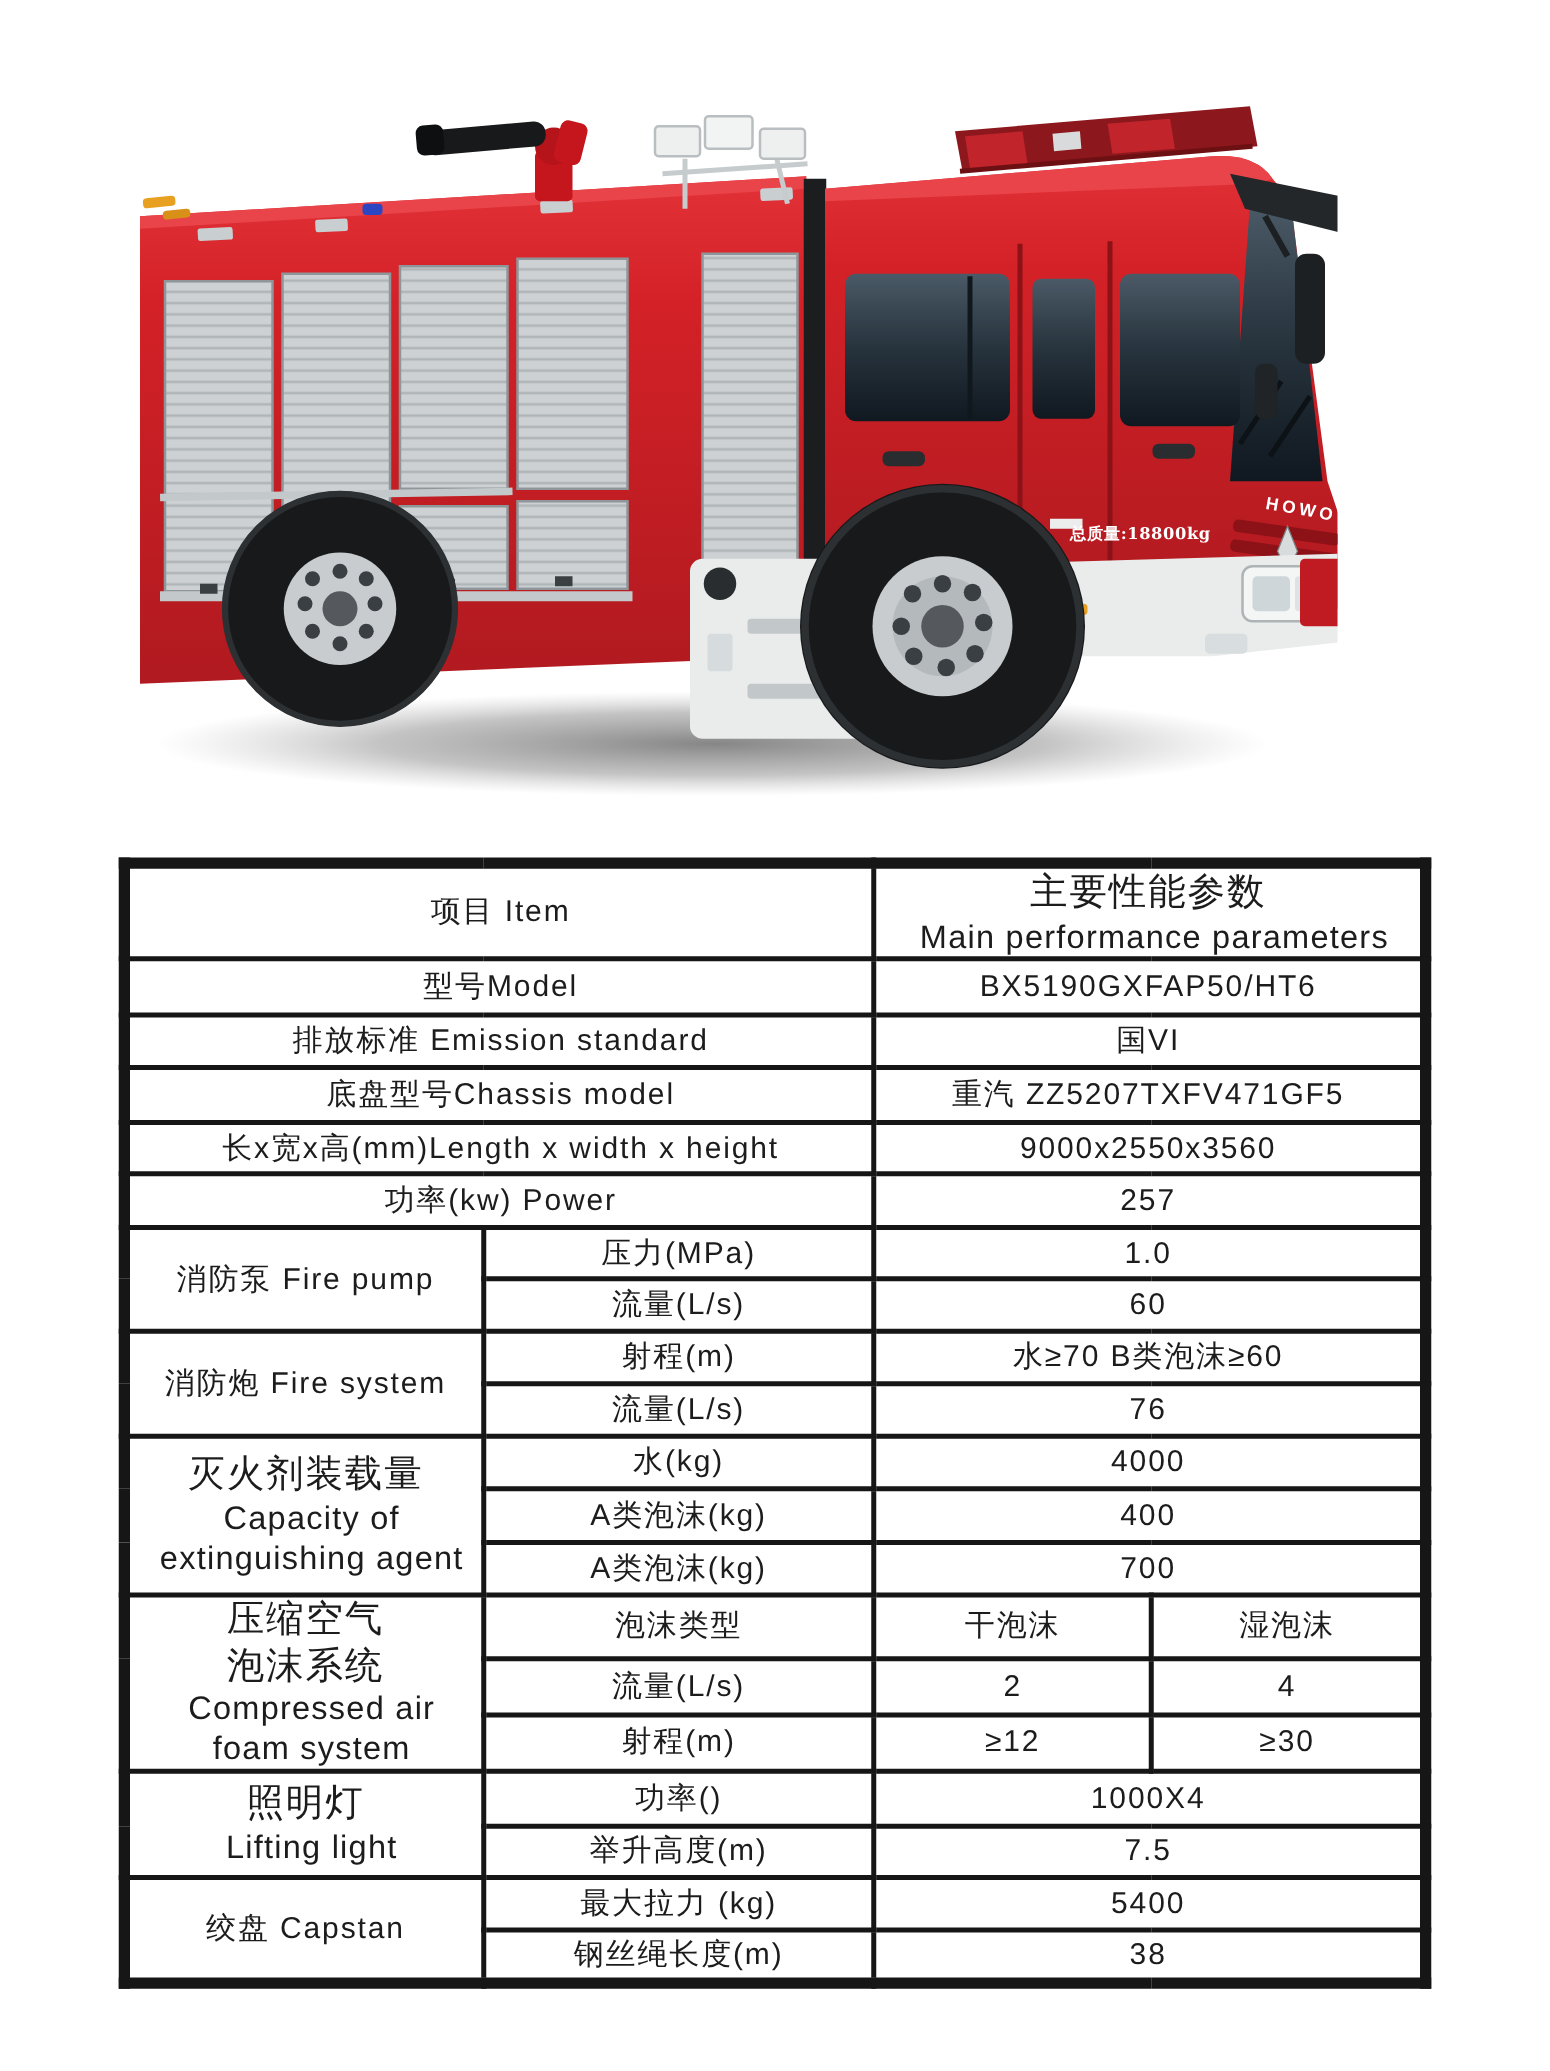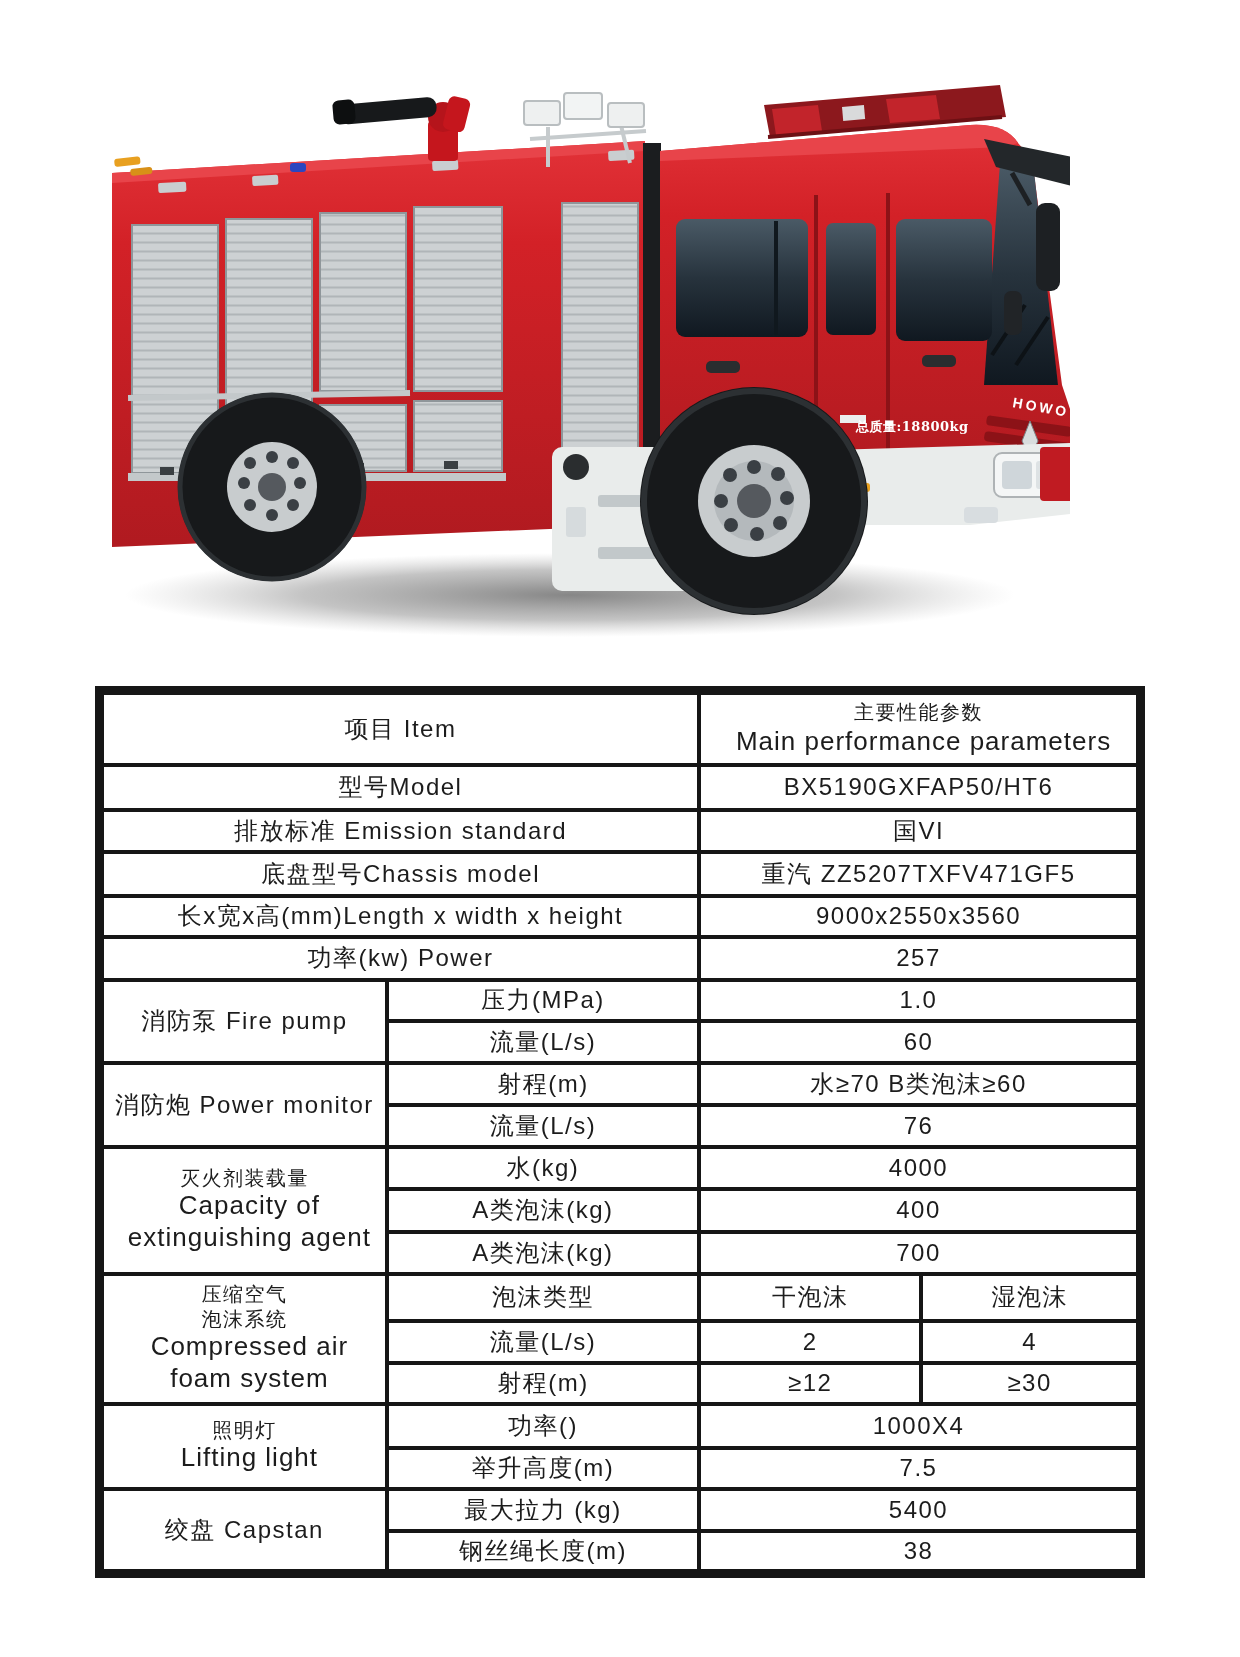--- a/index.html
+++ b/index.html
@@ -11,21 +11,21 @@
 
   
   #spec-table{position:absolute;left:95px;top:686px;width:1050px;
               table-layout:fixed;border-collapse:collapse;
               border:9px solid #161616;
               font-family:Liberation Sans, sans-serif;
               color:#1c1c1c;}
   #spec-table td{border:4px solid #161616;text-align:center;vertical-align:middle;
                  padding:0;font-size:24px;letter-spacing:1.5px;line-height:1.25;}
   #spec-table .en-line{font-size:26px;letter-spacing:1px;padding-left:10px;}
-  #spec-table .cn-line{font-size:20px;}
+  #spec-table .cn-line{font-size:30px;}
   #spec-table .group-cell div{line-height:1.22;}
 </style>
 </head>
 <body>
 <div id="page">
 
 <div id="truck-wrap">
 <svg viewBox="0 0 970 590" width="970" height="590">
   <defs>
     <radialGradient id="shadowG" cx="50%" cy="50%" r="50%">
@@ -266,21 +266,21 @@
       <td>压力(MPa)</td>
       <td colspan="2">1.0</td>
     </tr>
     <tr style="height:42px">
       <td>流量(L/s)</td>
       <td colspan="2">60</td>
     </tr>
 
     <tr style="height:42px">
       <td rowspan="2" class="group-cell">
-        <div>消防炮 Power monitor</div>
+        <div>消防炮 Fire system</div>
       </td>
       <td>射程(m)</td>
       <td colspan="2">水≥70 B类泡沫≥60</td>
     </tr>
     <tr style="height:42px">
       <td>流量(L/s)</td>
       <td colspan="2">76</td>
     </tr>
 
     <tr style="height:42px">

